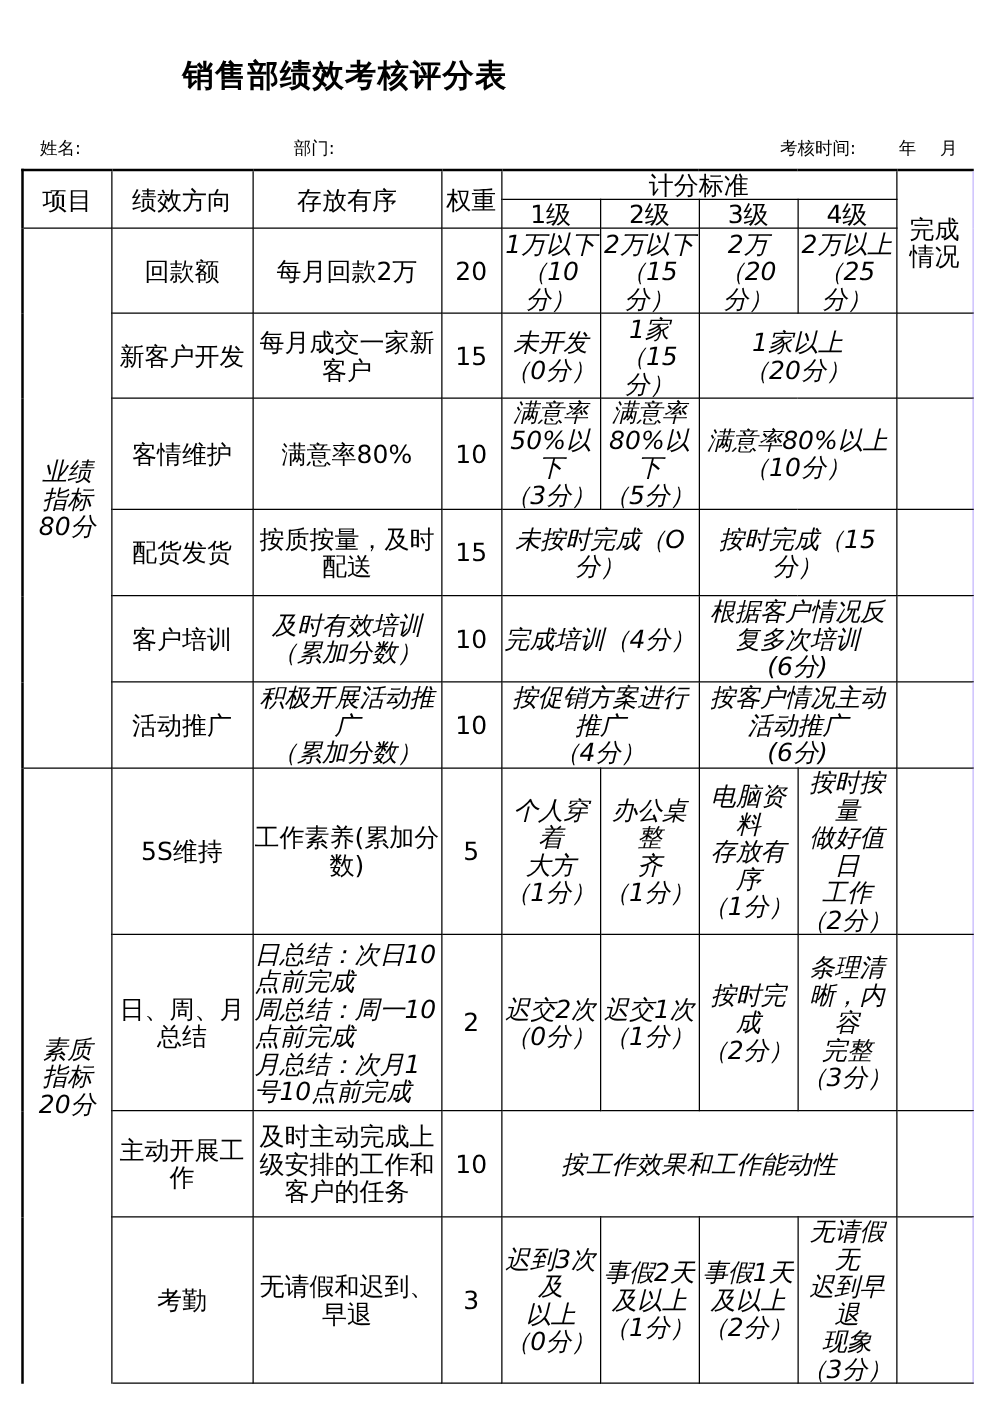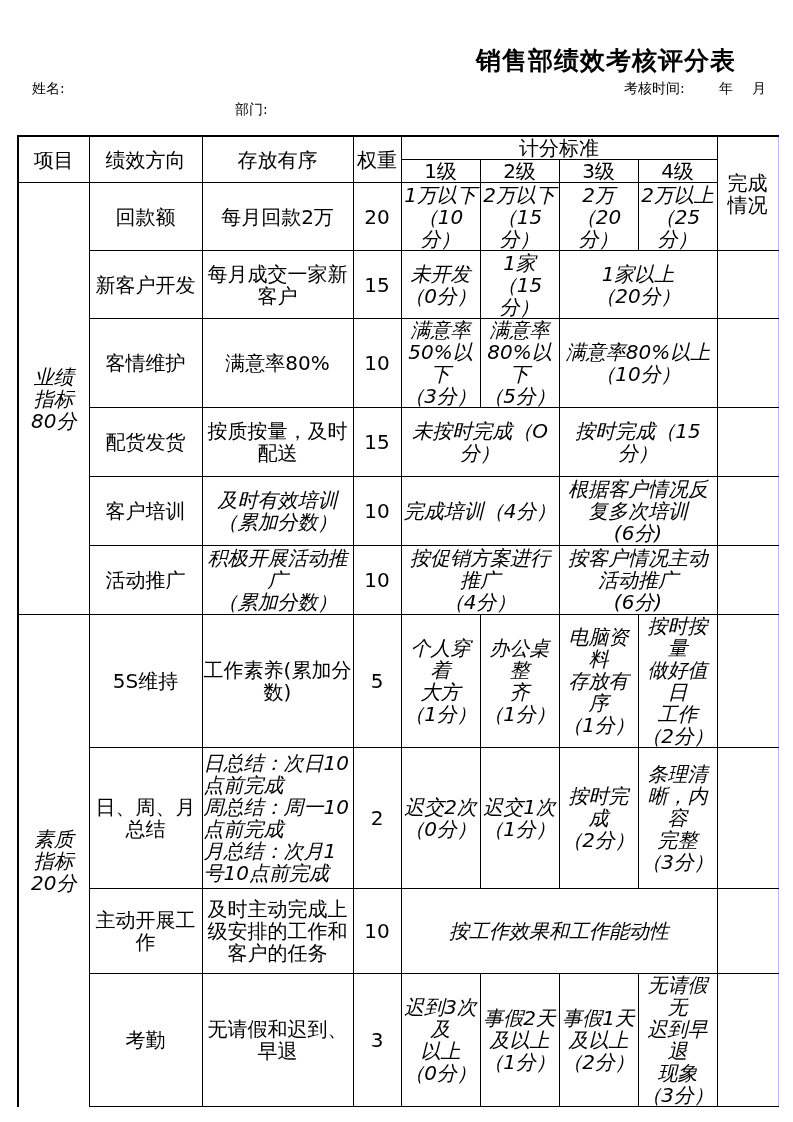--- a/index.html
+++ b/index.html
@@ -1,37 +1,37 @@
 <!DOCTYPE html>
 <html><head>
 <meta charset="utf-8">
 <style>
   html, body { margin:0; padding:0; background:#ffffff; }
   body { width:793px; height:1122px; position:relative; overflow:hidden;
          font-family:"DejaVu Sans","Liberation Sans",sans-serif; color:#000; }
-  .title { position:absolute; left:0; width:736px; top:44px; text-align:right;
-           font-size:25px; font-weight:bold; letter-spacing:1px; box-sizing:border-box; }
-  .meta { position:absolute; top:80px; font-size:14px; }
+  .title { position:absolute; left:0; width:736px; top:44px; text-align:left;
+           font-size:25px; font-weight:bold; letter-spacing:1px; padding-left:146px; box-sizing:border-box; }
+  .meta { position:absolute; top:110px; font-size:14px; }
   table.sheet { position:absolute; left:17px; top:135px; border-collapse:collapse;
                 table-layout:fixed; font-size:20px; }
   table.sheet td { border:1px solid #000; text-align:center; vertical-align:middle;
                    padding:0 1px; line-height:22px; overflow:hidden; word-break:break-all; }
   table.sheet tr:first-child td { border-top:2px solid #000; }
   table.sheet td.first-col { border-left:2px solid #000; }
   table.sheet td.last-col { border-right:1px solid #c4b5fd; }
   td.left { text-align:left !important; }
   td.noborder-bottom { border-bottom:none !important; }
   .pre { white-space:pre-line;font-style:italic; }
 </style>
 </head>
 <body>
 
 <div class="title">销售部绩效考核评分表</div>
 <div class="meta" style="left:32px;">姓名:</div>
-<div class="meta" style="left:235px;margin-top:21px;">部门:</div>
+<div class="meta" style="left:235px;">部门:</div>
 <div class="meta" style="left:624px;">考核时间:</div>
 <div class="meta" style="left:719px;">年</div>
 <div class="meta" style="left:752px;">月</div>
 
 <table class="sheet">
   <colgroup>
     <col style="width:71px">
       <col style="width:113px">
       <col style="width:151px">
       <col style="width:48px">

